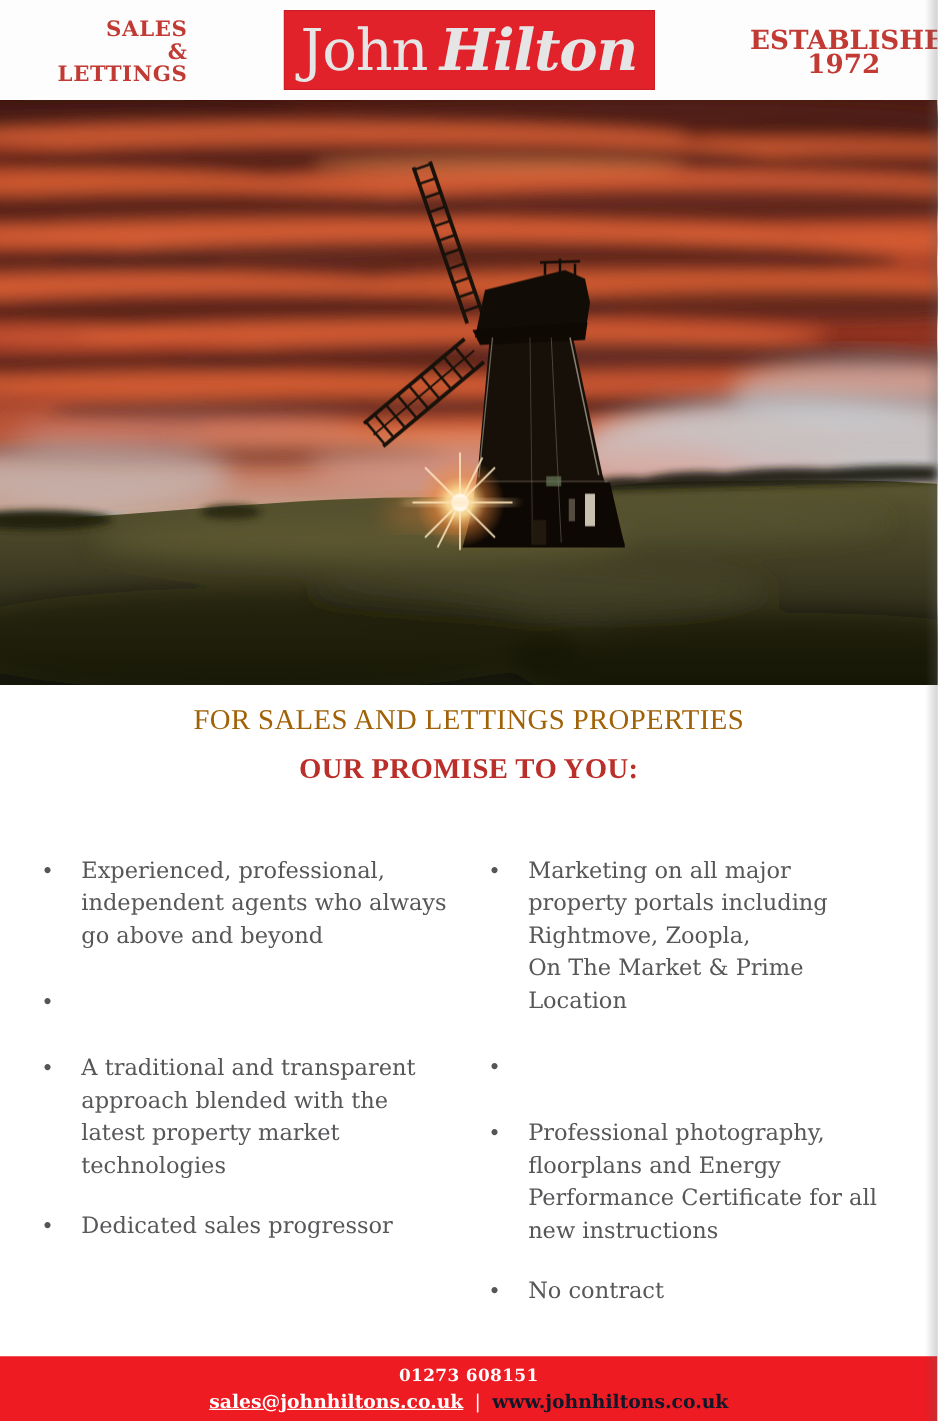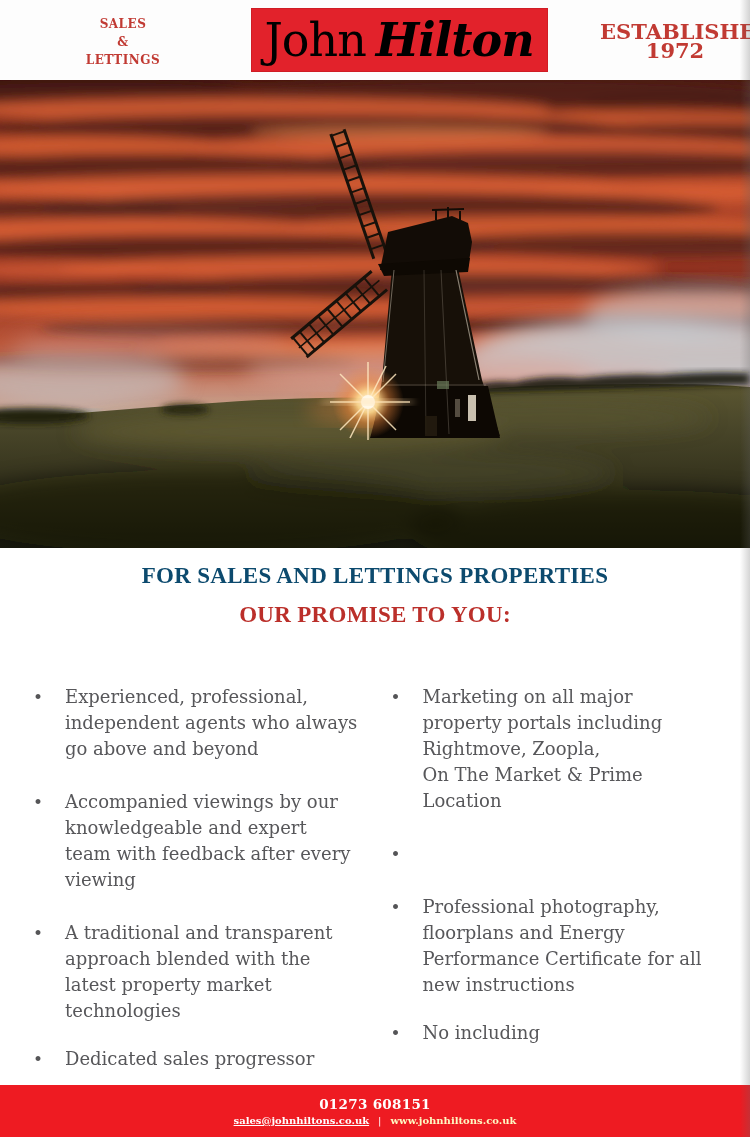--- a/index.html
+++ b/index.html
@@ -7,45 +7,45 @@
     position:relative;width:750px;height:1137px;margin:0 auto;
     background:#ffffff;overflow:hidden;
     font-family:"DejaVu Serif","Liberation Serif",serif;
   }
   
   .header{
     position:absolute;top:0;left:0;right:0;height:80px;background:#fdfdfd;
     display:flex;align-items:center;justify-content:space-between;
   }
   .tagline{
-    width:150px;text-align:center;color:#c13a33;font-weight:bold;
-    font-size:12px;line-height:18px;letter-spacing:.5px;padding-top:4px;padding-left:48px;
+    width:150px;text-align:right;color:#c13a33;font-weight:bold;
+    font-size:17px;line-height:18px;letter-spacing:.5px;padding-top:4px;
   }
   .logo-box{
-    background:#e2222b;color:#000000;height:64px;width:297px;
+    background:#e2222b;color:#e5e5e5;height:64px;width:297px;
     display:flex;align-items:center;justify-content:center;
     box-shadow:0 0 0 1px #d01d25 inset;
   }
   .logo-first{font-size:46px;font-weight:normal;letter-spacing:-1px;}
   .logo-last{font-size:46px;font-weight:bold;margin-left:10px;letter-spacing:-1px;font-style:italic;}
   .established{
     width:150px;text-align:center;color:#c13a33;font-weight:bold;
     font-size:21px;line-height:19px;padding-top:2px;
   }
   
   .hero{position:absolute;top:80px;left:0;width:750px;height:468px;}
   .hero svg{display:block;width:100%;height:100%;}
   
   .promo{position:absolute;top:548px;left:0;right:0;text-align:center;}
   .promo-title{
     margin:16px 0 0;font-size:21px;font-weight:bold;letter-spacing:5px;
     color:#d52129;
   }
   .promo-subtitle{
-    margin:15px 0 0;font-size:23px;font-weight:700;color:#0c4a6e;
+    margin:15px 0 0;font-size:23px;font-weight:400;color:#a16207;
     font-family:"Liberation Serif","DejaVu Serif",serif;letter-spacing:.3px;
   }
   .promo-promise{
     margin:13px 16px 0;font-size:23px;font-weight:600;color:#bb2f2a;
     font-family:"Liberation Serif","DejaVu Serif",serif;letter-spacing:.3px;
   }
   
   .bullets{
     position:absolute;top:684px;left:0;right:0;
     display:flex;padding:0 26px 0 33px;gap:24px;
@@ -60,24 +60,24 @@
     color:#57575a;font-size:18px;line-height:26px;white-space:pre-line;
     max-width:293px;
   }
   
   .footer{
     position:absolute;left:0;right:0;bottom:0;height:52px;background:#ee1b22;
     display:flex;flex-direction:column;align-items:center;justify-content:center;
     color:#ffffff;gap:3px;
   }
   .footer-phone{font-size:13.5px;font-weight:bold;letter-spacing:.3px;}
-  .footer-line2{font-size:10px;font-weight:bold;display:flex;align-items:flex-start;}
+  .footer-line2{font-size:15px;font-weight:bold;display:flex;align-items:flex-start;}
   .footer-email{text-decoration:underline;color:#ffffff;cursor:pointer;}
   .footer-sep{padding:0 9px;font-weight:normal;}
-  .footer-web{color:#fef9c3;}
+  .footer-web{color:#0f172a;}
   
   .page-edge{
     position:absolute;top:0;right:0;bottom:0;width:10px;pointer-events:none;
     background:linear-gradient(to right,rgba(0,0,0,0),rgba(100,100,100,.28));
   }
 </style>
 </head>
 <body>
 
 <div class="page">
@@ -288,21 +288,20 @@
   </div>
 
   <div class="bullets">
     <div class="bullet-col">
       <div class="bullet-item">
         <span class="bullet-dot">•</span>
         <span class="bullet-text">Experienced, professional, independent agents who always go above and beyond</span>
       </div>
       <div class="bullet-item">
         <span class="bullet-dot">•</span>
-        <span class="bullet-text">Accompanied viewings by our knowledgeable and expert team with feedback after every viewing</span>
       </div>
       <div class="bullet-item tight">
         <span class="bullet-dot">•</span>
         <span class="bullet-text">A traditional and transparent approach blended with the latest property market technologies</span>
       </div>
       <div class="bullet-item">
         <span class="bullet-dot">•</span>
         <span class="bullet-text">Dedicated sales progressor</span>
       </div>
     </div>
@@ -314,21 +313,21 @@
       </div>
       <div class="bullet-item">
         <span class="bullet-dot">•</span>
       </div>
       <div class="bullet-item tight">
         <span class="bullet-dot">•</span>
         <span class="bullet-text">Professional photography, floorplans and Energy Performance Certificate for all new instructions</span>
       </div>
       <div class="bullet-item">
         <span class="bullet-dot">•</span>
-        <span class="bullet-text">No including</span>
+        <span class="bullet-text">No contract</span>
       </div>
     </div>
   </div>
 
   <div class="footer">
     <div class="footer-phone">01273 608151</div>
     <div class="footer-line2">
       <span class="footer-email">sales@johnhiltons.co.uk</span>
       <span class="footer-sep">|</span>
       <span class="footer-web">www.johnhiltons.co.uk</span>

